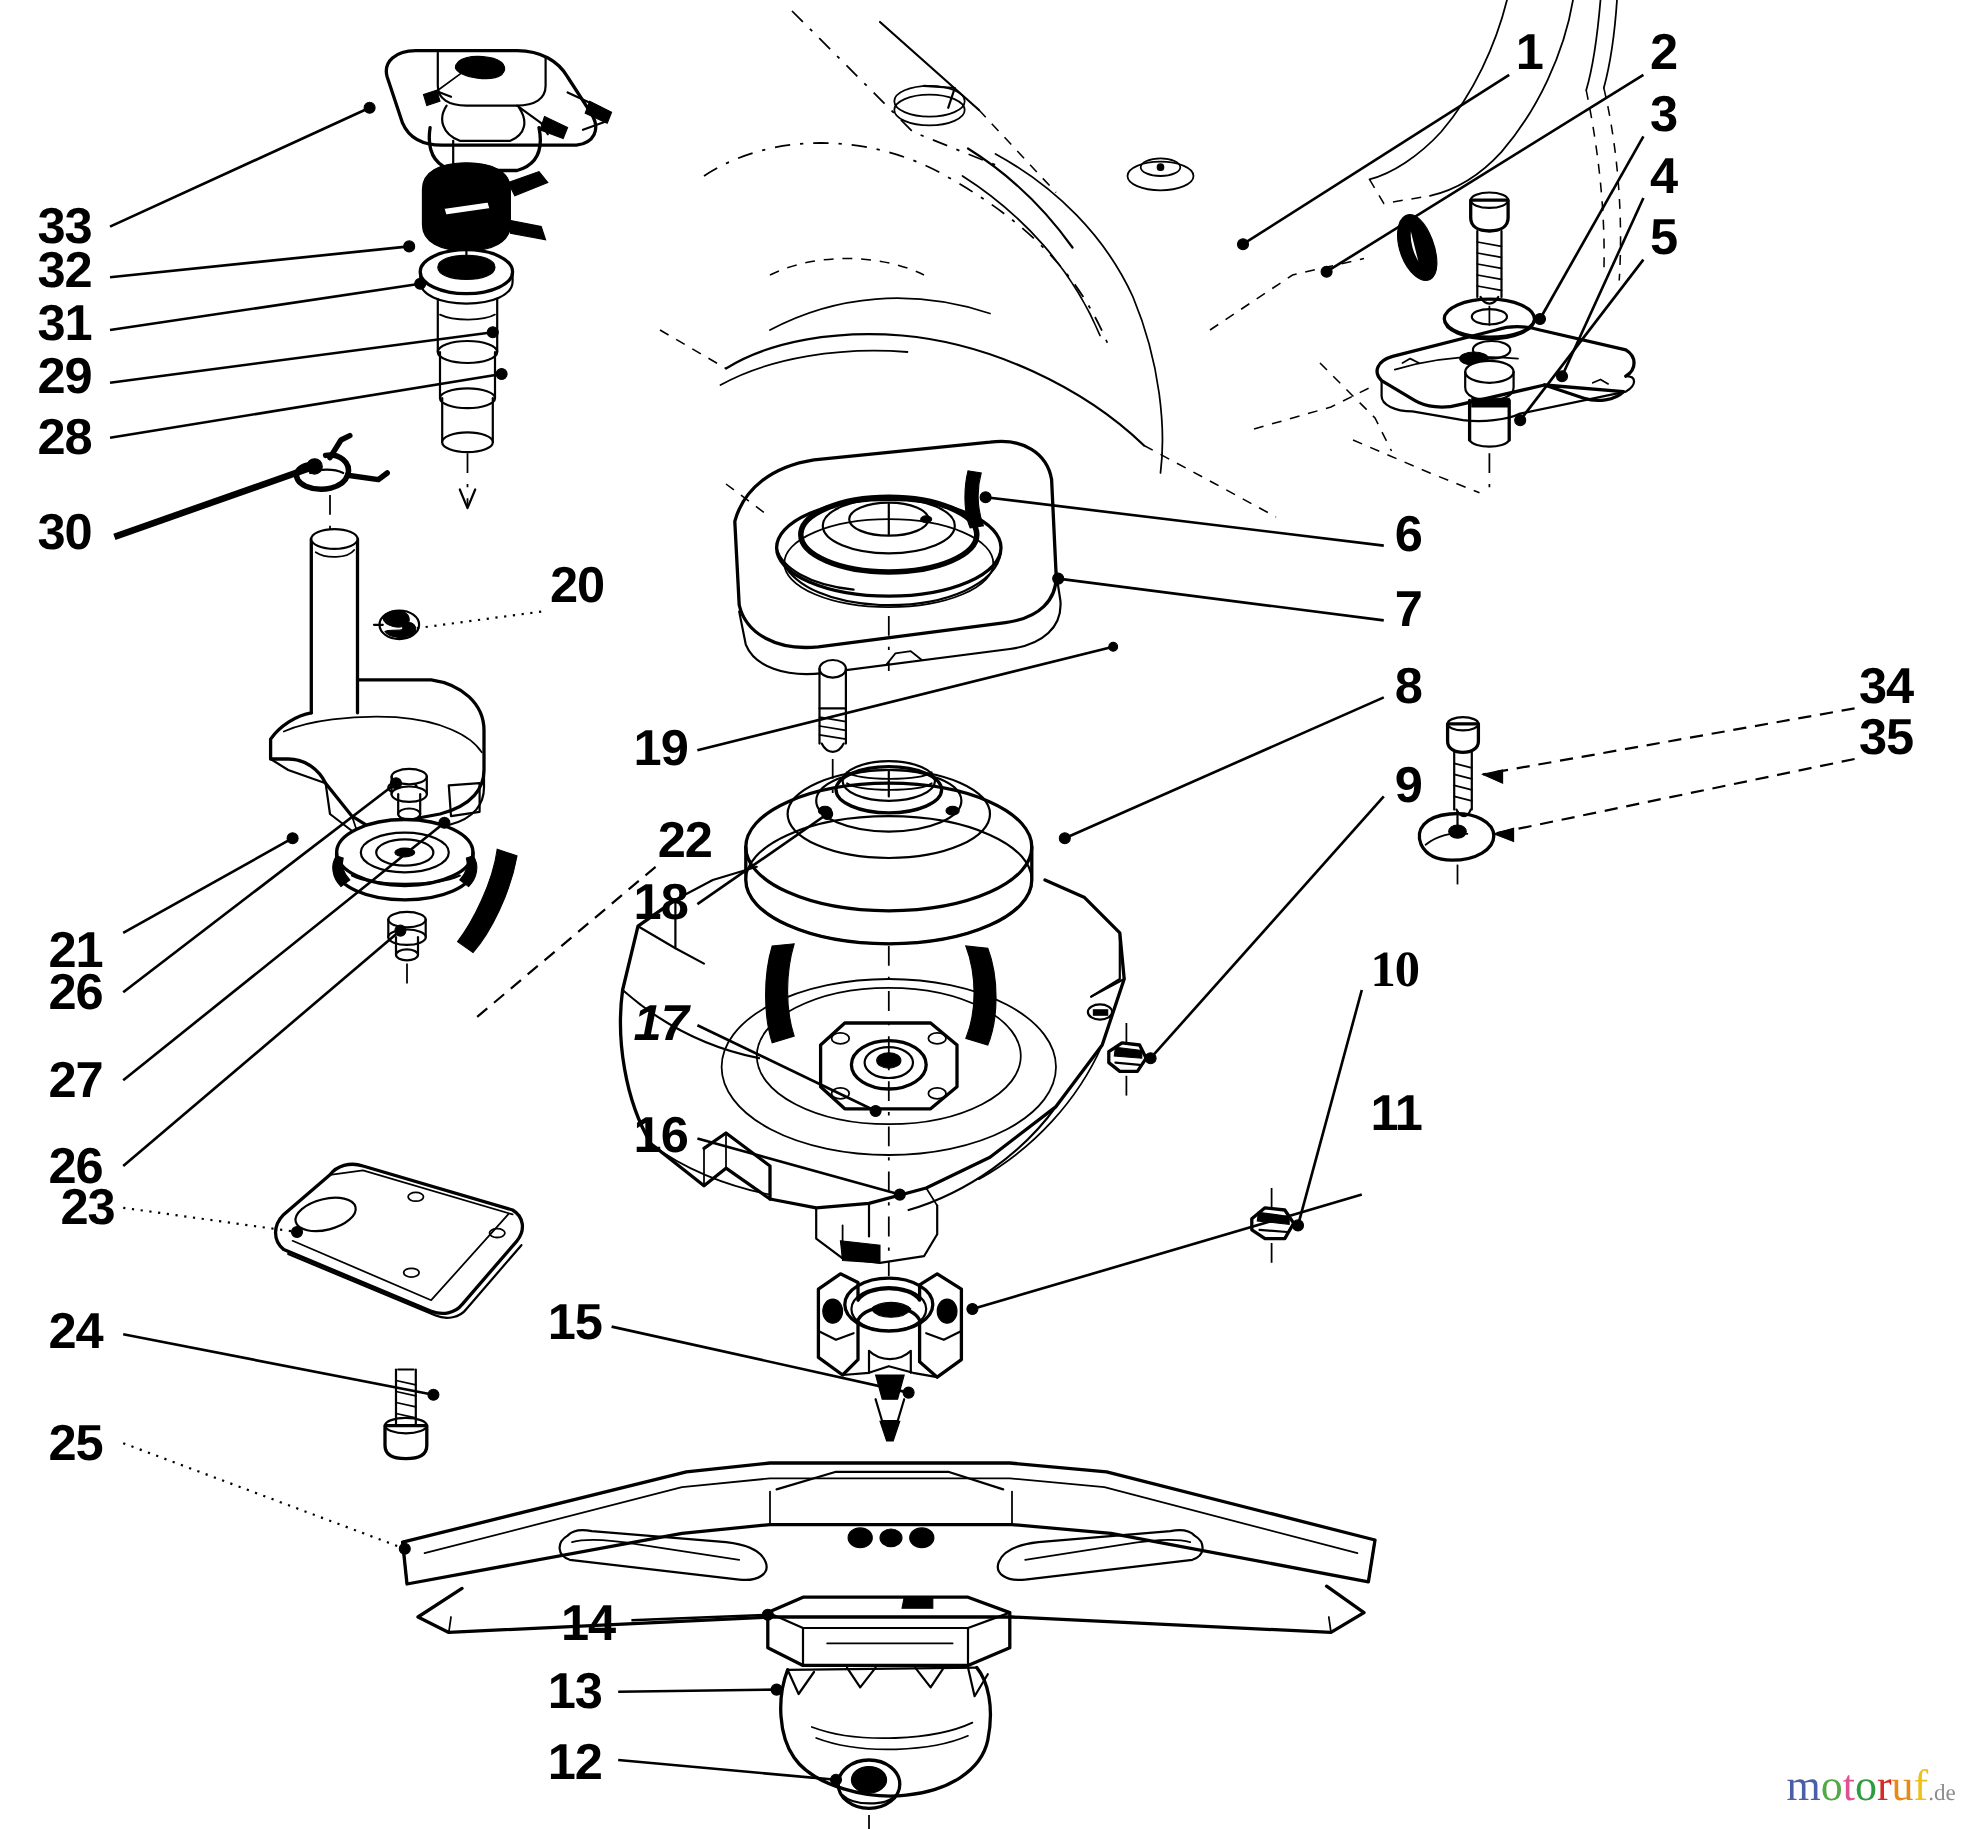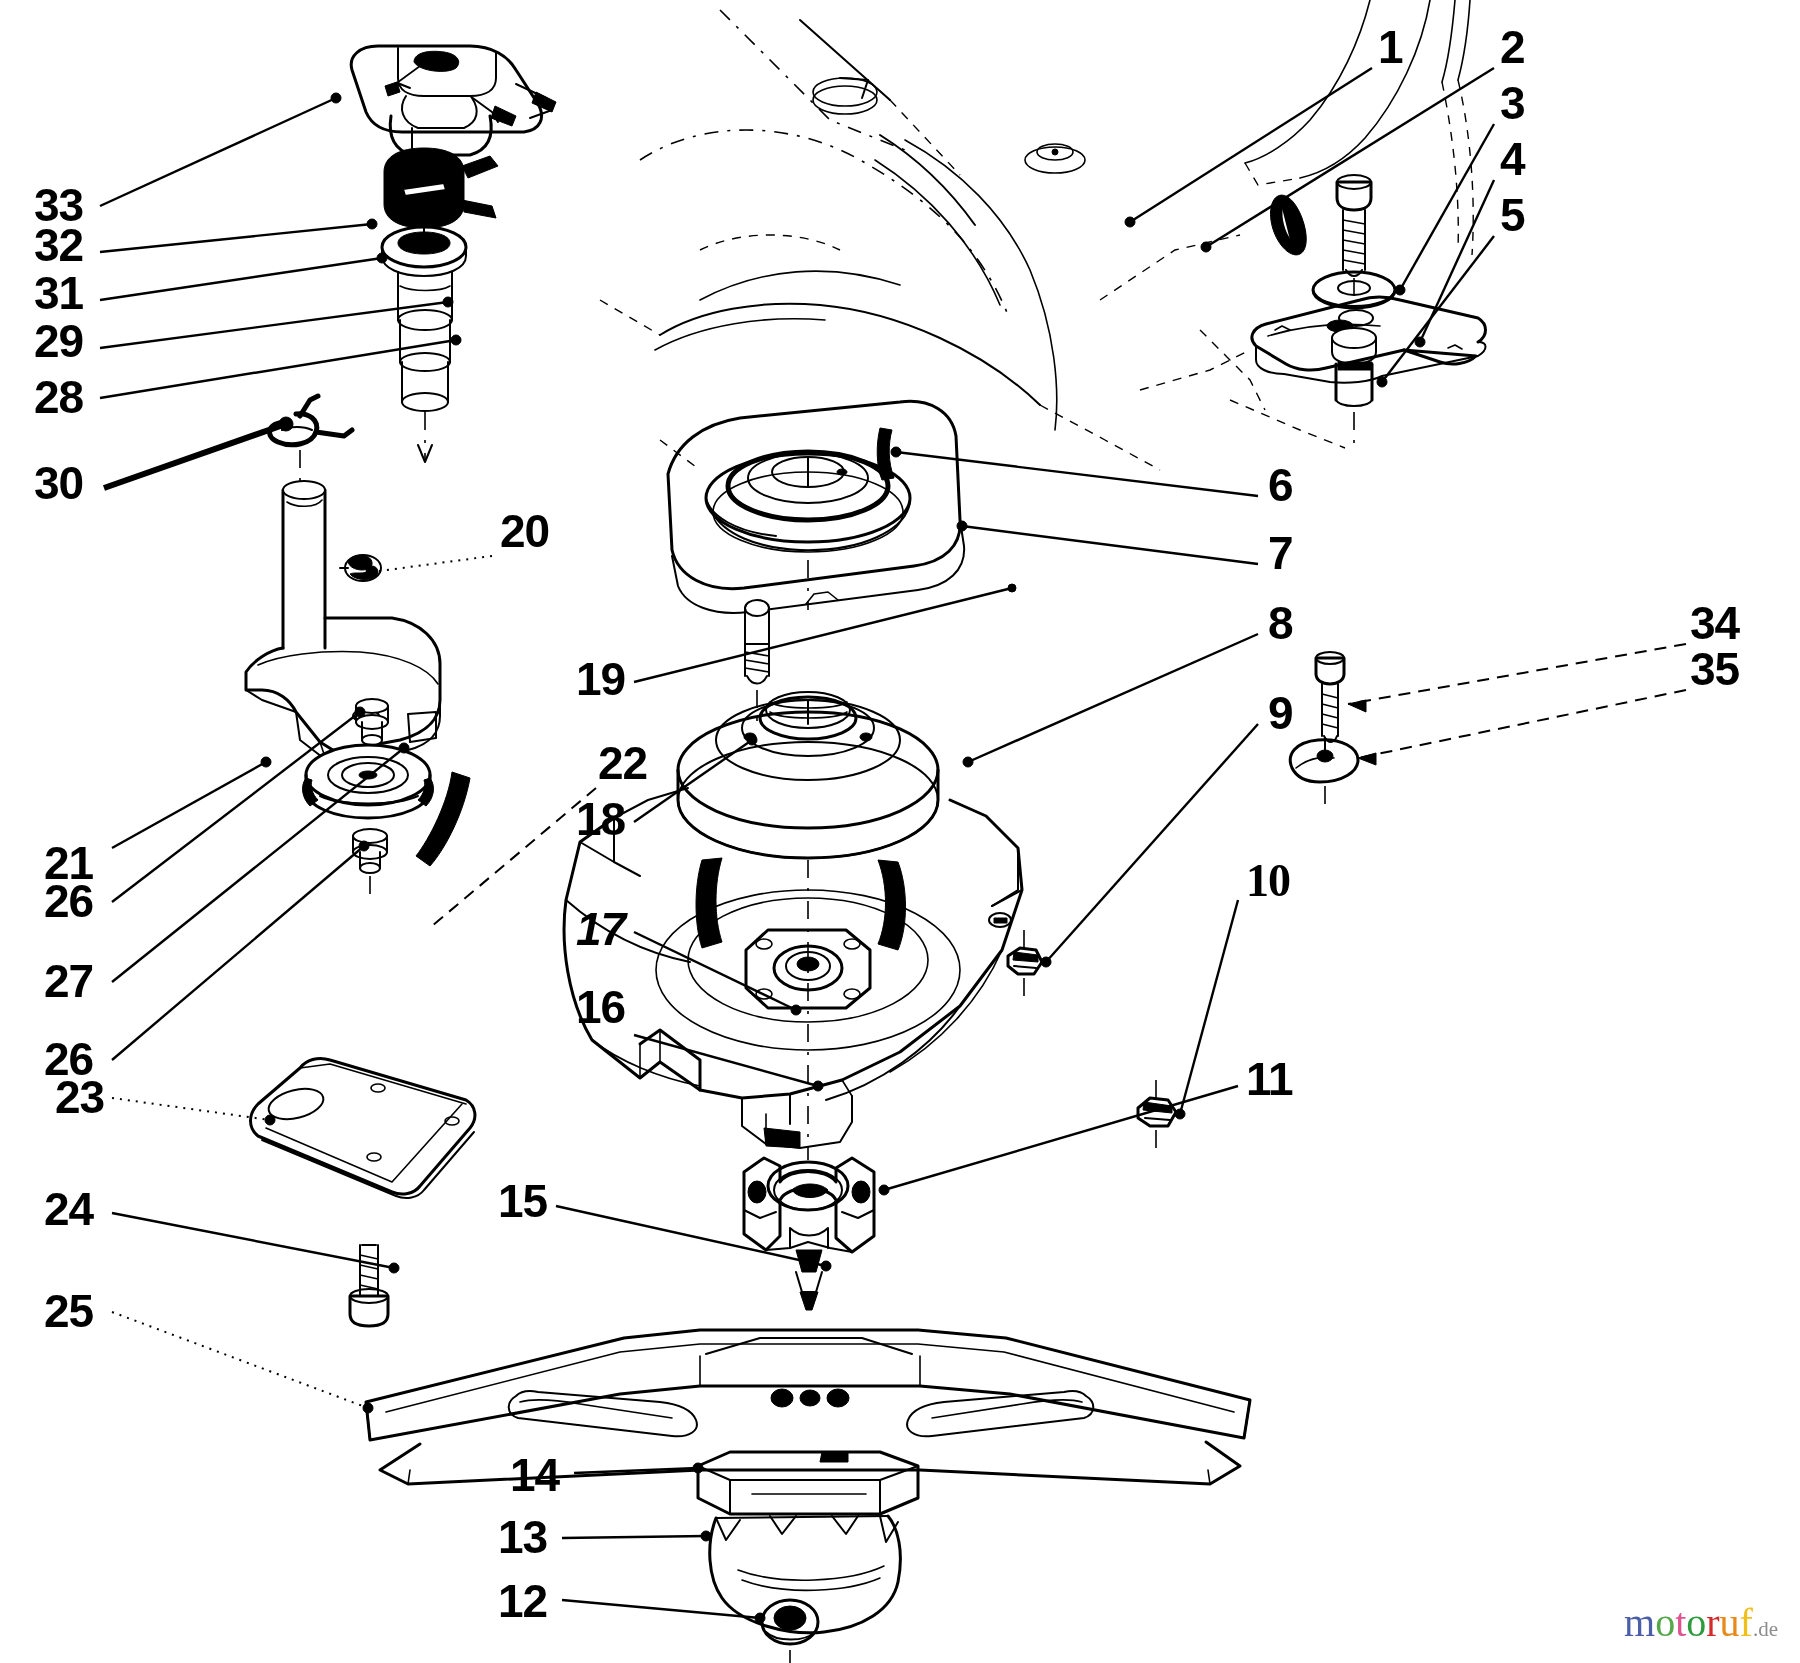--- a/index.html
+++ b/index.html
@@ -592,26 +592,26 @@
   <div class="callout" style="left:1378px; top:24px;">1</div>
   <div class="callout" style="left:1500px; top:24px;">2</div>
   <div class="callout" style="left:1500px; top:80px;">3</div>
   <div class="callout" style="left:1500px; top:136px;">4</div>
   <div class="callout" style="left:1500px; top:192px;">5</div>
   <div class="callout" style="left:1268px; top:462px;">6</div>
   <div class="callout" style="left:1268px; top:530px;">7</div>
   <div class="callout" style="left:1268px; top:600px;">8</div>
   <div class="callout" style="left:1268px; top:690px;">9</div>
   <div class="callout" style="left:1246px; top:858px;font-family:Liberation Serif, serif;">10</div>
-  <div class="callout" style="left:1246px; top:1056px;">11</div>
+  <div class="callout" style="left:1246px; top:988px;">11</div>
   <div class="callout" style="left:498px;  top:1578px;">12</div>
   <div class="callout" style="left:498px;  top:1514px;">13</div>
   <div class="callout" style="left:510px;  top:1452px;">14</div>
   <div class="callout" style="left:498px;  top:1178px;">15</div>
-  <div class="callout" style="left:576px;  top:984px;">16</div>
+  <div class="callout" style="left:576px;  top:1008px;">16</div>
   <div class="callout" style="left:576px;  top:906px;font-style:italic;">17</div>
   <div class="callout" style="left:576px;  top:796px;">18</div>
   <div class="callout" style="left:576px;  top:656px;">19</div>
   <div class="callout" style="left:500px;  top:508px;">20</div>
   <div class="callout" style="left:44px;   top:840px;">21</div>
   <div class="callout" style="left:598px;  top:740px;">22</div>
   <div class="callout" style="left:44px;   top:1074px;margin-left:11px;">23</div>
   <div class="callout" style="left:44px;   top:1186px;">24</div>
   <div class="callout" style="left:44px;   top:1288px;text-align:right;">25</div>
   <div class="callout" style="left:44px; top:878px;">26</div>

